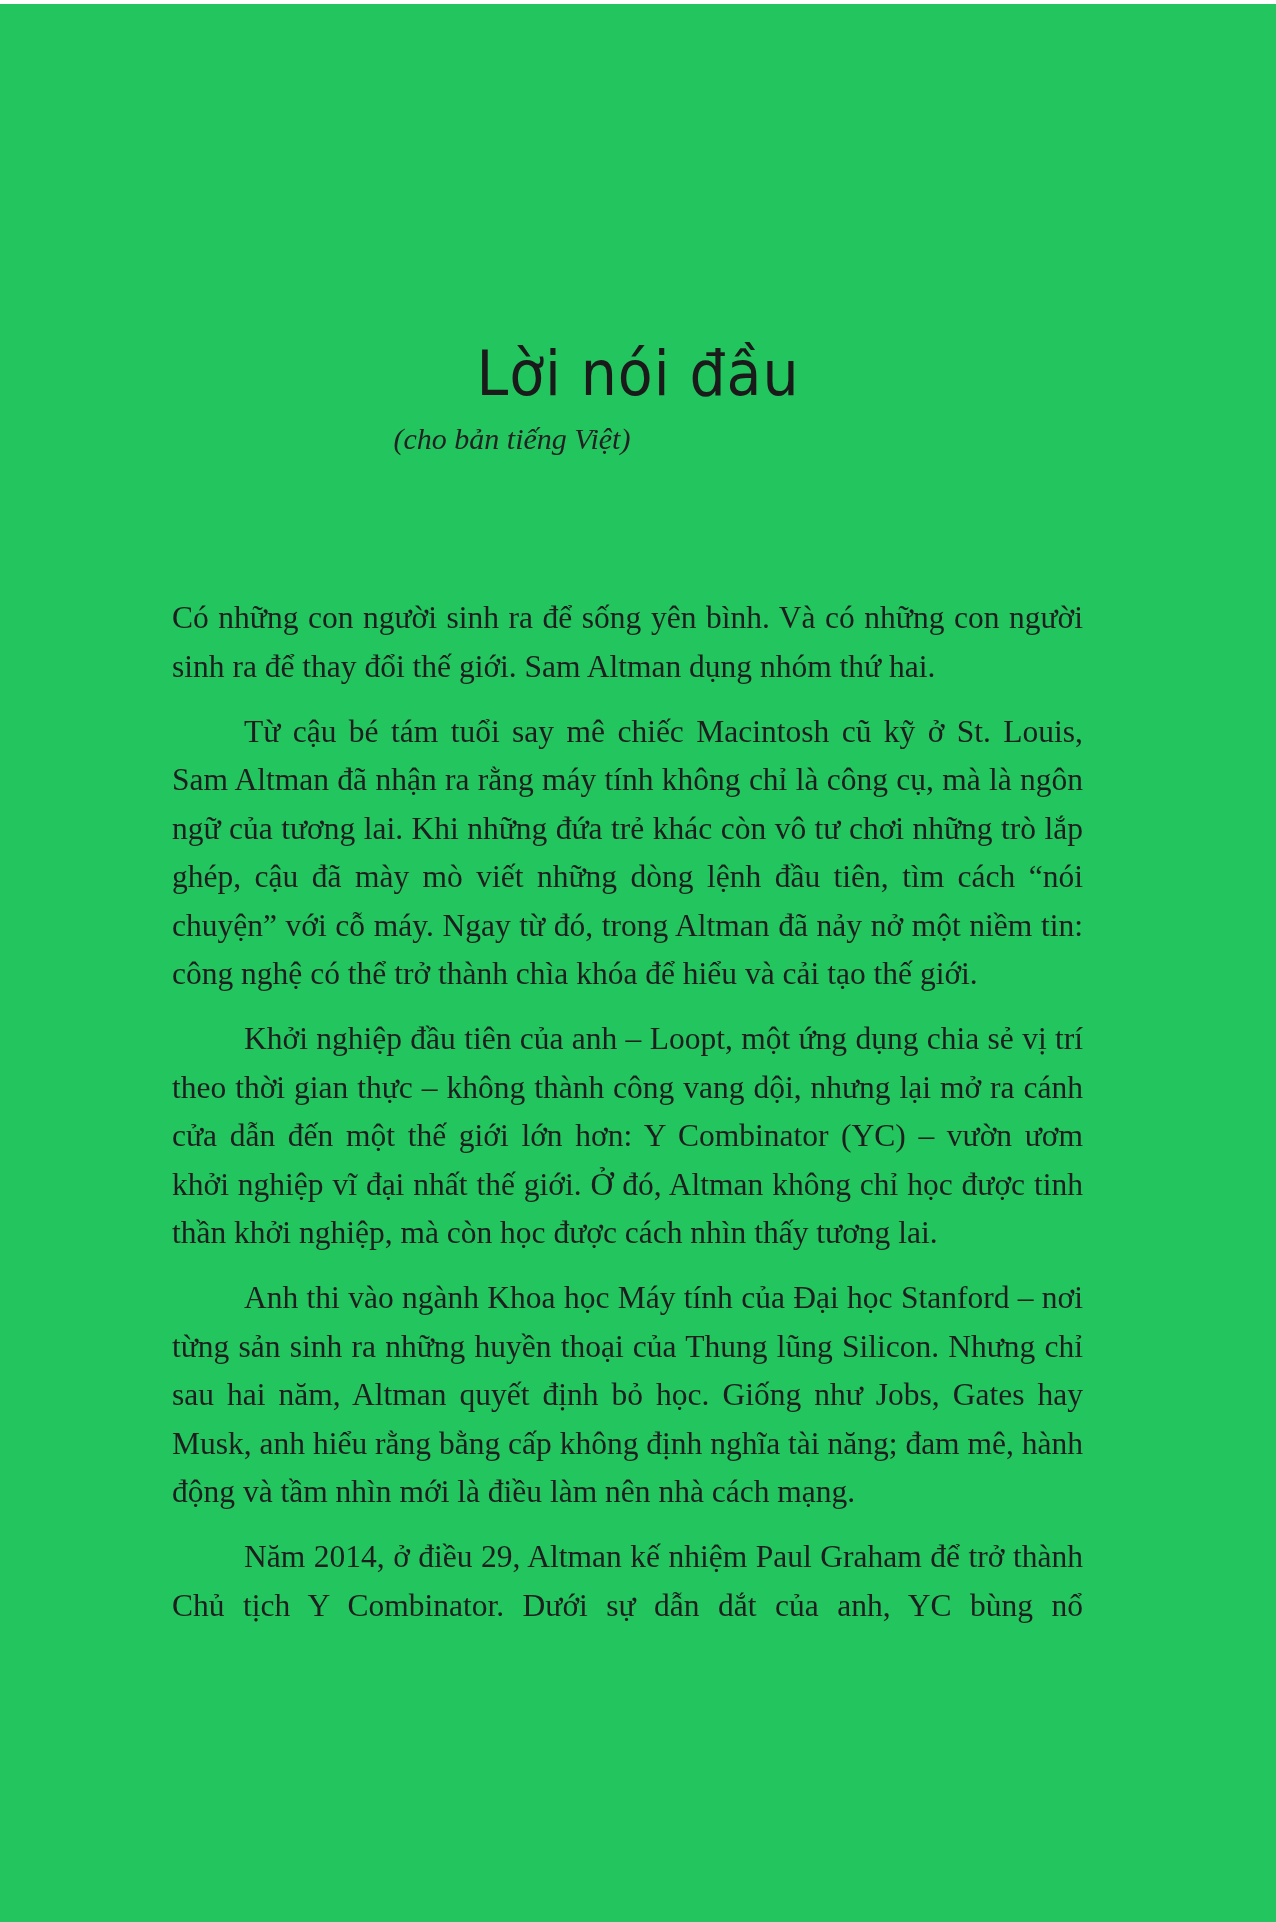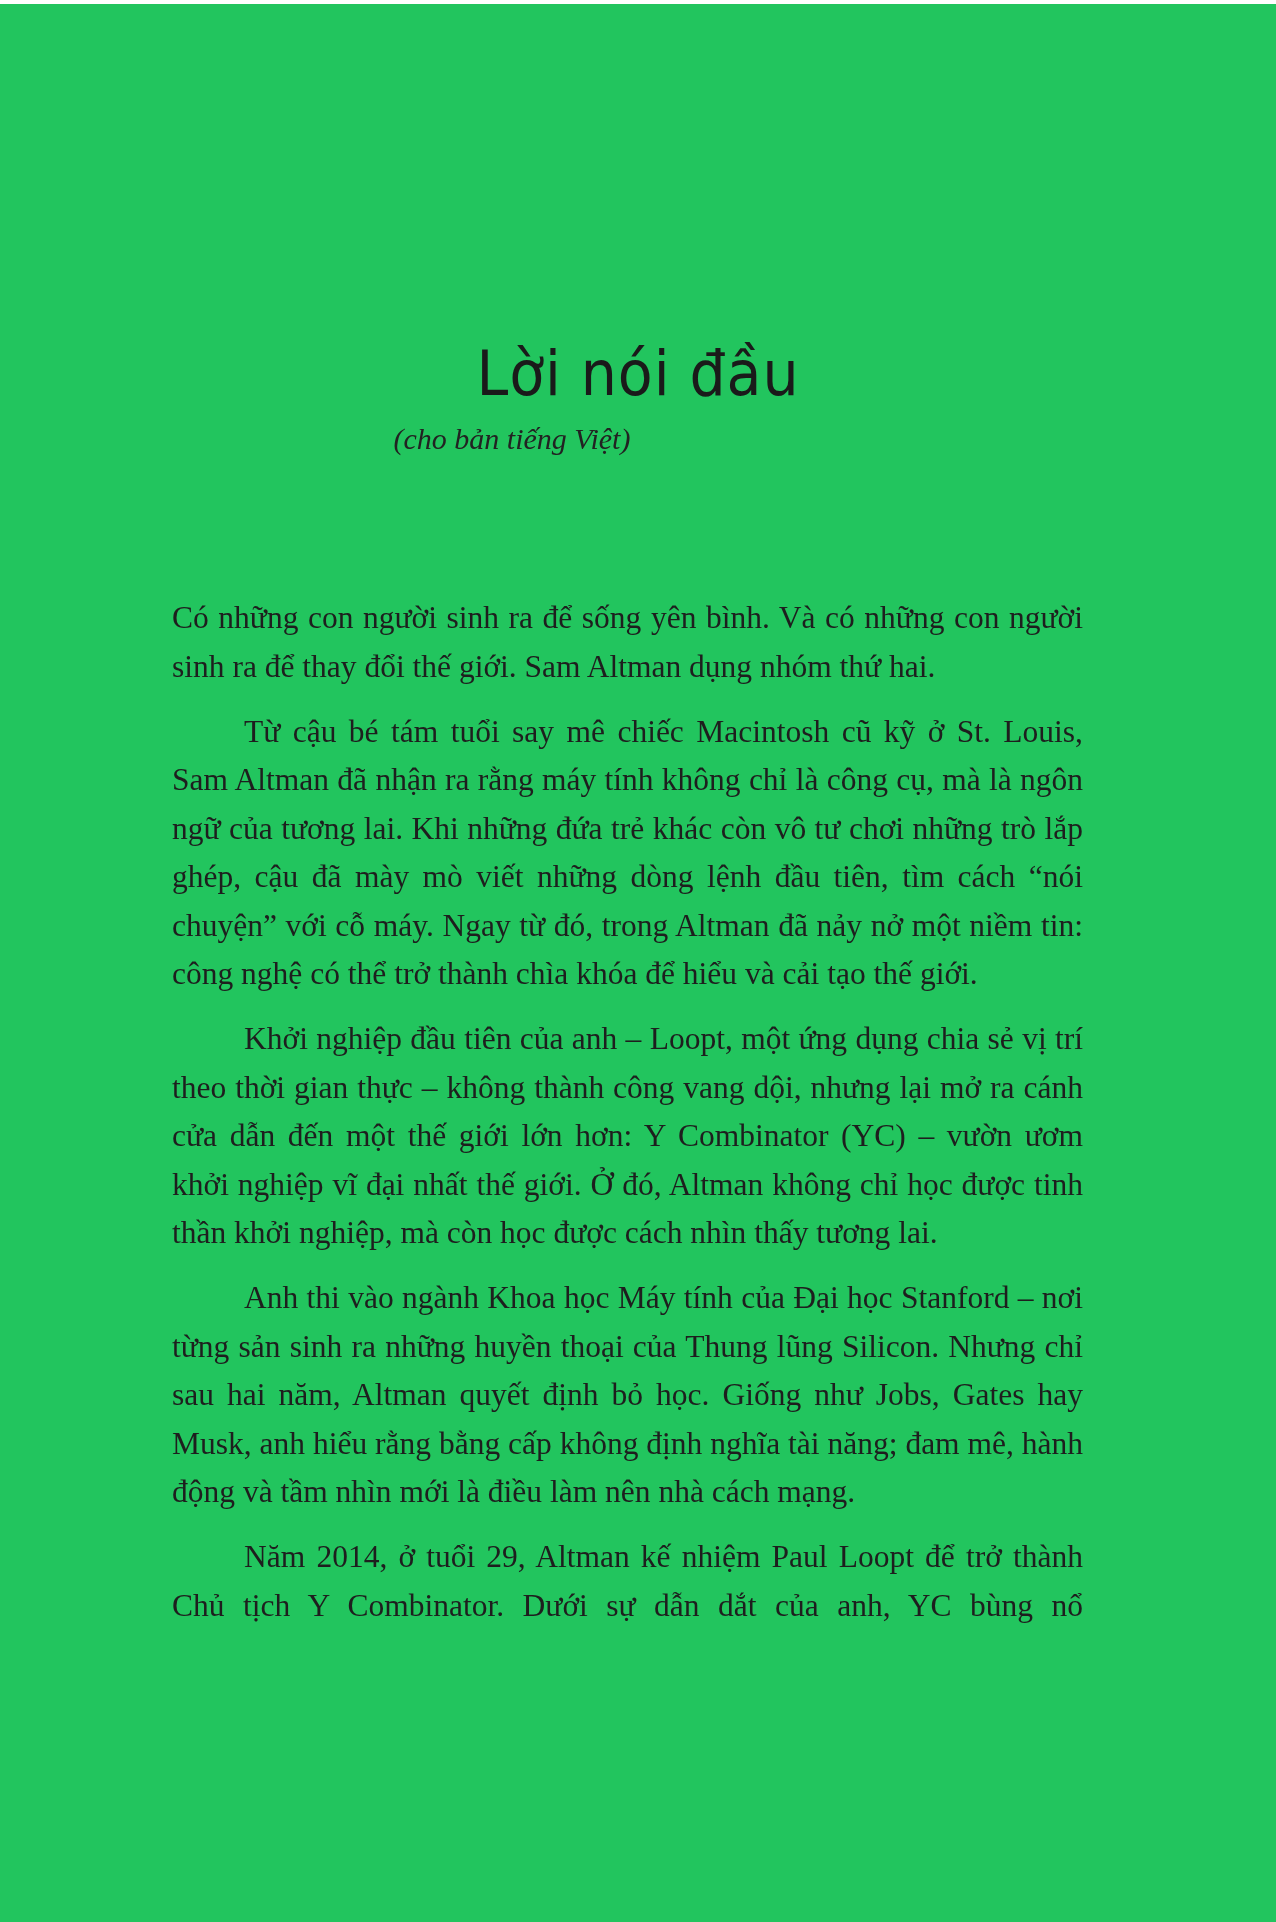--- a/index.html
+++ b/index.html
@@ -78,15 +78,15 @@
 
 <div class="page">
   <h1 class="heading">Lời nói đầu</h1>
   <div class="subtitle">(cho bản tiếng Việt)</div>
 
   <div class="body-text">
     <p>Có những con người sinh ra để sống yên bình. Và có những con người sinh ra để thay đổi thế giới. Sam Altman dụng nhóm thứ hai.</p>
     <p class="indent">Từ cậu bé tám tuổi say mê chiếc Macintosh cũ kỹ ở St. Louis, Sam Altman đã nhận ra rằng máy tính không chỉ là công cụ, mà là ngôn ngữ của tương lai. Khi những đứa trẻ khác còn vô tư chơi những trò lắp ghép, cậu đã mày mò viết những dòng lệnh đầu tiên, tìm cách “nói chuyện” với cỗ máy. Ngay từ đó, trong Altman đã nảy nở một niềm tin: công nghệ có thể trở thành chìa khóa để hiểu và cải tạo thế giới.</p>
     <p class="indent">Khởi nghiệp đầu tiên của anh – Loopt, một ứng dụng chia sẻ vị trí theo thời gian thực – không thành công vang dội, nhưng lại mở ra cánh cửa dẫn đến một thế giới lớn hơn: Y Combinator (YC) – vườn ươm khởi nghiệp vĩ đại nhất thế giới. Ở đó, Altman không chỉ học được tinh thần khởi nghiệp, mà còn học được cách nhìn thấy tương lai.</p>
     <p class="indent">Anh thi vào ngành Khoa học Máy tính của Đại học Stanford – nơi từng sản sinh ra những huyền thoại của Thung lũng Silicon. Nhưng chỉ sau hai năm, Altman quyết định bỏ học. Giống như Jobs, Gates hay Musk, anh hiểu rằng bằng cấp không định nghĩa tài năng; đam mê, hành động và tầm nhìn mới là điều làm nên nhà cách mạng.</p>
-    <p class="indent last-cut">Năm 2014, ở tuổi 29, Altman kế nhiệm Paul Loopt để trở thành Chủ tịch Y Combinator. Dưới sự dẫn dắt của anh, YC bùng nổ</p>
+    <p class="indent last-cut">Năm 2014, ở điều 29, Altman kế nhiệm Paul Graham để trở thành Chủ tịch Y Combinator. Dưới sự dẫn dắt của anh, YC bùng nổ</p>
   </div>
 </div>
 
 </body></html>

